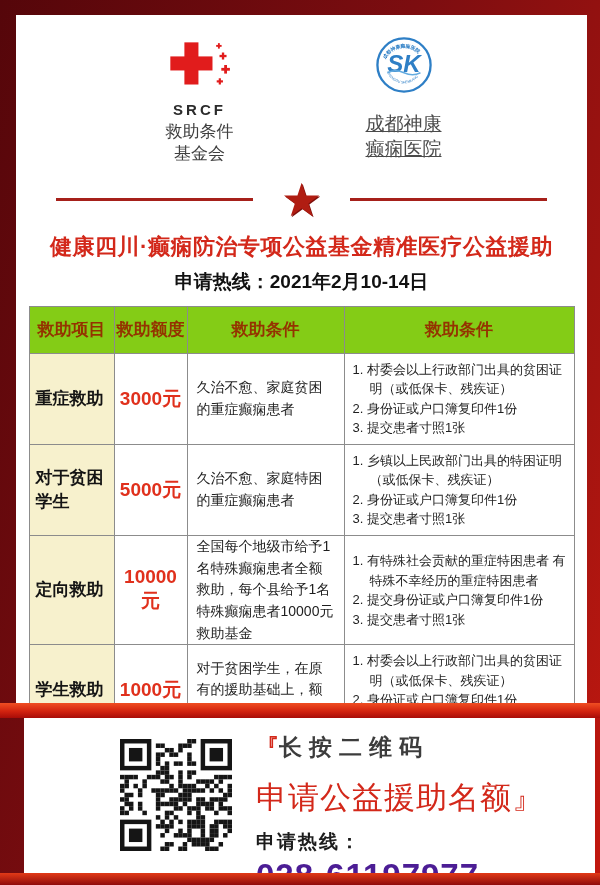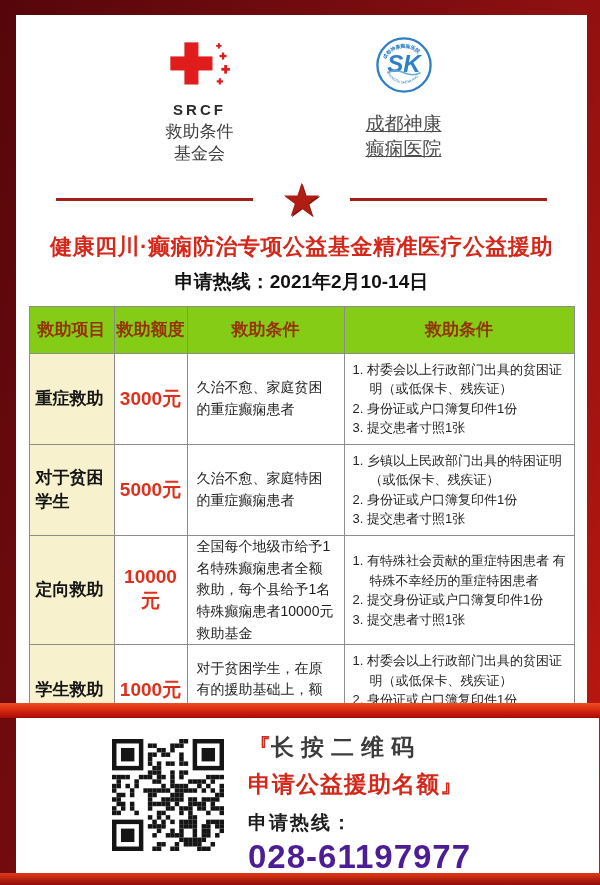--- a/index.html
+++ b/index.html
@@ -43,27 +43,27 @@
   td.c-amount{font-size:19px;font-weight:bold;color:#e0301c;text-align:center;}
   td.c-target{font-size:14px;color:#1e1e1e;text-align:left;padding:0 9px;line-height:1.55;}
   td.c-cond{font-size:13px;color:#1e1e1e;text-align:left;padding:6px 4px 6px 8px;line-height:1.5;}
   .cond{padding-left:17px;text-indent:-17px;}
   
   .band-mid{position:absolute;left:0;top:703px;width:600px;height:15px;
     background:linear-gradient(180deg,#f04e22 0%,#d2230f 55%,#a80c08 100%);}
   .band-bottom{position:absolute;left:0;top:873px;width:600px;height:12px;
     background:linear-gradient(180deg,#e23a17 0%,#8f0b0b 100%);}
   
-  .bottom-card{position:absolute;left:16px;top:718px;width:571px;height:155px;background:#fff;padding-left:12px;}
+  .bottom-card{position:absolute;left:24px;top:718px;width:571px;height:155px;background:#fff;}
   .qr-wrap{position:absolute;left:96px;top:21px;width:112px;height:112px;}
   .qr-wrap svg{width:112px;height:112px;display:block;}
   .cta{position:absolute;left:232px;top:14px;width:330px;}
   .cta-line1{font-size:23px;font-weight:bold;color:#3c3c3c;letter-spacing:7px;white-space:nowrap;}
   .bracket{color:#d3281a;letter-spacing:0;}
-  .cta-line2{font-size:23px;font-weight:bold;color:#d3281a;letter-spacing:1px;margin-top:6px;white-space:nowrap;}
+  .cta-line2{font-size:31px;font-weight:normal;color:#d3281a;letter-spacing:1px;margin-top:14px;white-space:nowrap;}
   .cta-line3{font-size:19px;font-weight:bold;color:#1c1c1c;letter-spacing:2px;margin-top:10px;}
   .cta-line4{font-size:33px;font-weight:bold;color:#4c1d95;letter-spacing:1px;margin-top:2px;}
 </style>
 </head>
 <body>
 
 <div class="poster">
 
   <div class="main-panel">
 

